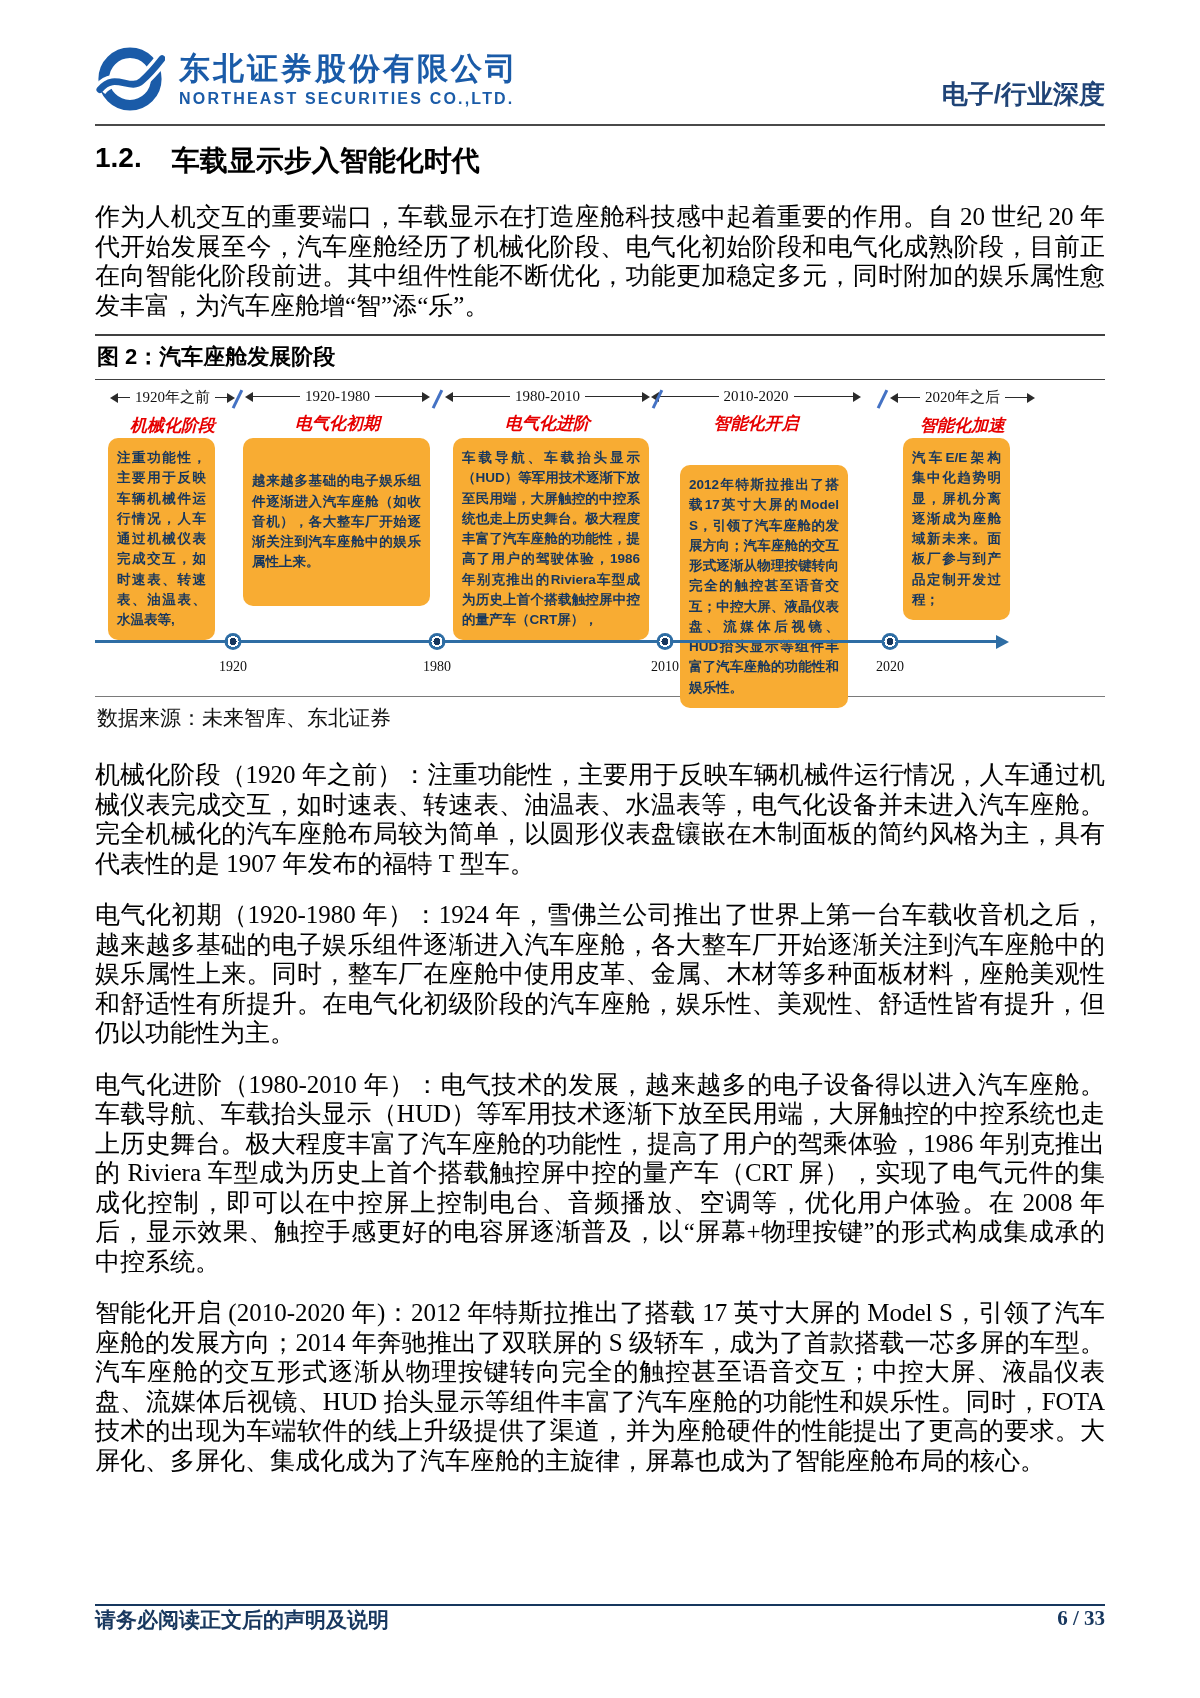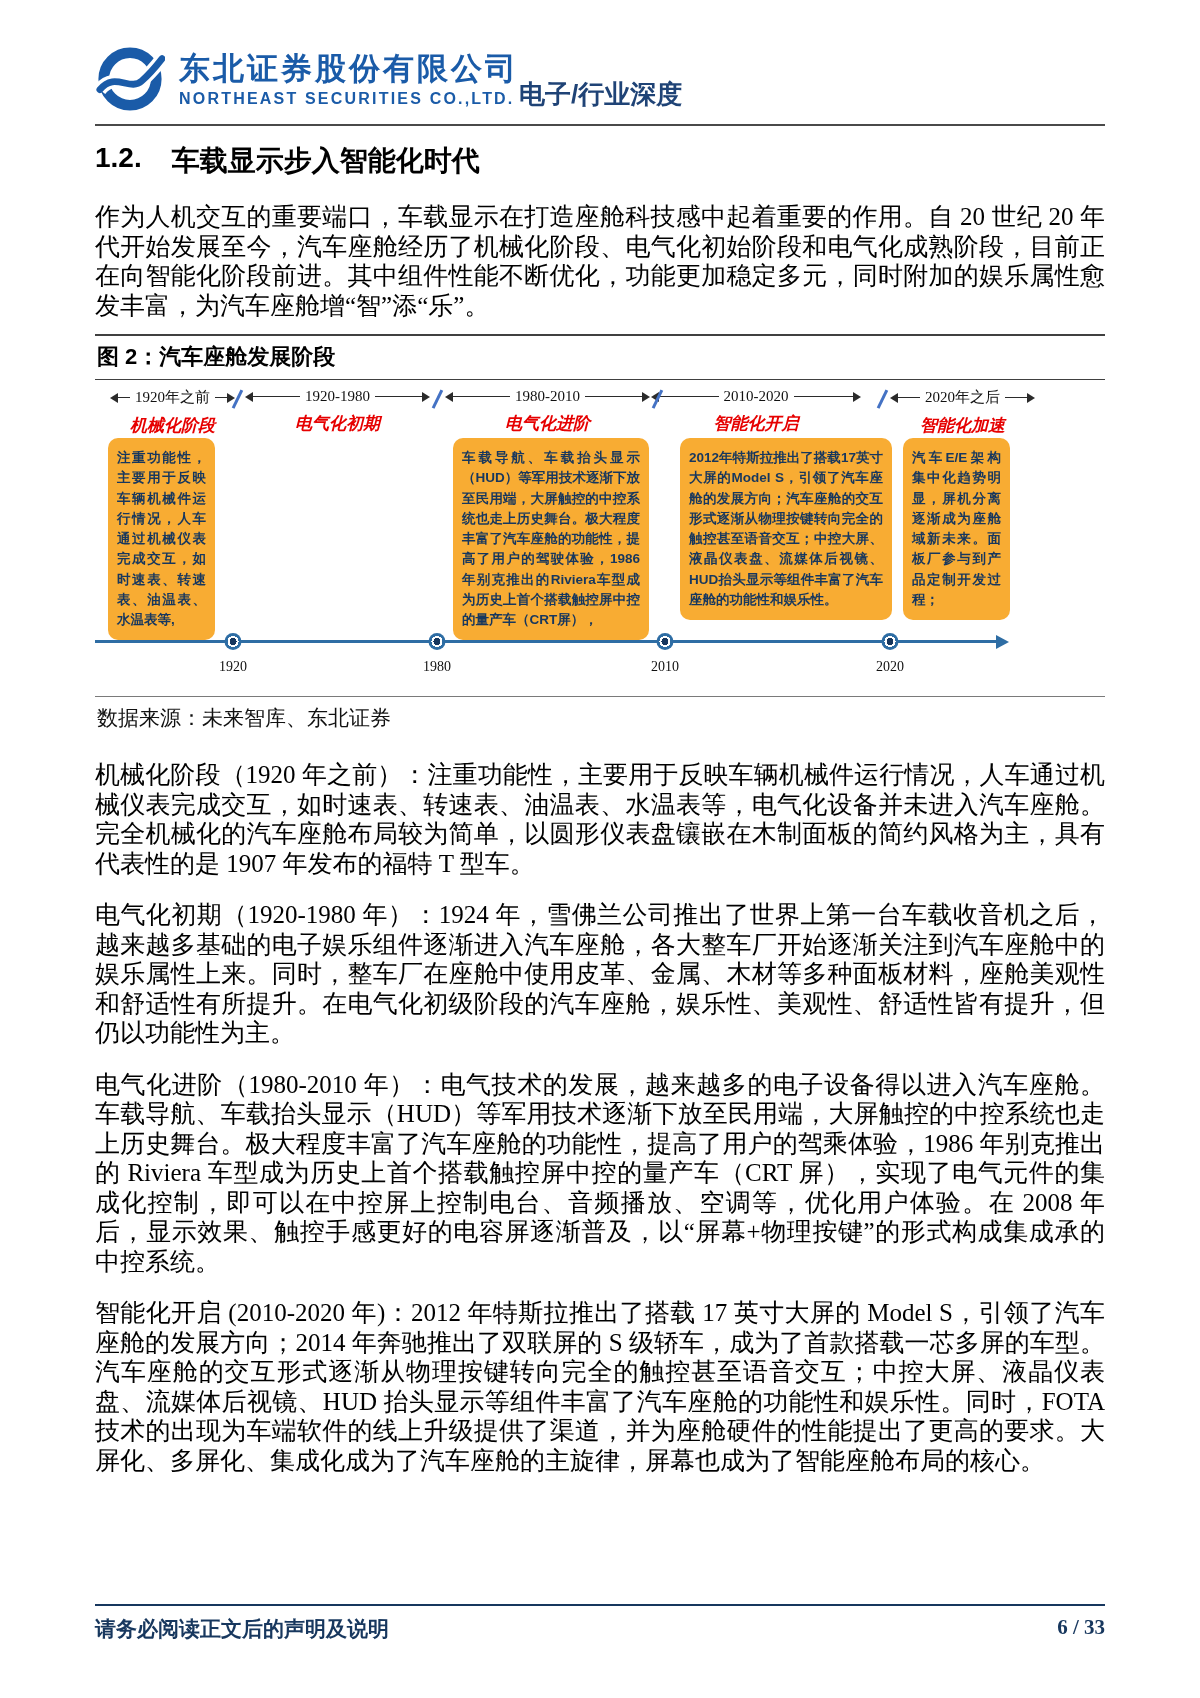--- a/index.html
+++ b/index.html
@@ -1,21 +1,21 @@
 <!DOCTYPE html>
 <html><head>
 <meta charset="utf-8">
 <style>
   html,body{margin:0;padding:0;background:#ffffff;}
   .page{position:relative;width:1200px;height:1698px;box-sizing:border-box;
         padding:44px 95px 0;background:#fff;color:#000;
         font-family:"Liberation Serif","DejaVu Serif",serif;overflow:hidden;}
 
   
-  .hdr{display:flex;align-items:flex-end;
+  .hdr{display:flex;justify-content:space-between;align-items:flex-end;
        padding-bottom:10px;border-bottom:2px solid #4a4a4a;}
   .logo-block{display:flex;align-items:center;gap:14px;}
   .logo-icon{width:70px;height:70px;flex:0 0 auto;}
   .company-cn{font-family:"Liberation Sans","DejaVu Sans",sans-serif;
               font-size:31px;font-weight:bold;color:#1A5BA8;letter-spacing:3px;line-height:1.25;}
   .company-en{font-family:"Liberation Sans","DejaVu Sans",sans-serif;
               font-size:16px;font-weight:bold;color:#1A5BA8;letter-spacing:2.2px;margin-top:2px;}
   .report-tag{font-family:"Liberation Sans","DejaVu Sans",sans-serif;
               font-size:26px;font-weight:bold;color:#1F4376;padding-bottom:2px;}
 
@@ -59,21 +59,21 @@
   .tl-arrowhead{position:absolute;left:901px;top:246.5px;width:0;height:0;
                 border-left:13px solid #2E6DA4;border-top:7px solid transparent;border-bottom:7px solid transparent;}
   .tl-marker{position:absolute;top:245px;width:17px;height:17px;border-radius:50%;
              transform:translateX(-50%);
              background:radial-gradient(circle,#17375E 0 3.5px,#ffffff 3.5px 5.5px,#2E6DA4 5.5px 8.5px);}
   .tl-year{position:absolute;top:271px;transform:translateX(-50%);font-size:14px;color:#111;}
 
   
   .footer{position:absolute;left:95px;right:95px;top:1604px;}
   .footer-rule{border-top:2.5px solid #17375E;}
-  .footer-row{display:flex;justify-content:space-between;padding-top:9px;
+  .footer-row{display:flex;justify-content:space-between;
               font-size:21px;font-weight:bold;color:#17375E;gap:24px;}
 </style>
 </head>
 <body>
 
 <div class="page">
 
   <header class="hdr">
     <div class="logo-block">
       <span class="logo-icon">
@@ -159,22 +159,23 @@
         </div>
         <div class="stage-name">智能化加速</div>
       </div>
 
       <div class="stage-divider" style="left:141px;"></div>
       <div class="stage-divider" style="left:341px;"></div>
       <div class="stage-divider" style="left:561px;"></div>
       <div class="stage-divider" style="left:786px;"></div>
 
       <div class="stage-box" style="left:13px;width:107px;">注重功能性，主要用于反映车辆机械件运行情况，人车通过机械仪表完成交互，如时速表、转速表、油温表、水温表等,</div>
+      <div class="stage-box" style="left:148px;width:187px;">越来越多基础的电子娱乐组件逐渐进入汽车座舱（如收音机），各大整车厂开始逐渐关注到汽车座舱中的娱乐属性上来。</div>
       <div class="stage-box" style="left:358px;width:196px;">车载导航、车载抬头显示（HUD）等军用技术逐渐下放至民用端，大屏触控的中控系统也走上历史舞台。极大程度丰富了汽车座舱的功能性，提高了用户的驾驶体验，1986年别克推出的Riviera车型成为历史上首个搭载触控屏中控的量产车（CRT屏），</div>
-      <div class="stage-box" style="left:585px;width:212px;">2012年特斯拉推出了搭载17英寸大屏的Model S，引领了汽车座舱的发展方向；汽车座舱的交互形式逐渐从物理按键转向完全的触控甚至语音交互；中控大屏、液晶仪表盘、流媒体后视镜、HUD抬头显示等组件丰富了汽车座舱的功能性和娱乐性。</div>
+      <div class="stage-box" style="left:585px;width:168px;margin-top:27px;">2012年特斯拉推出了搭载17英寸大屏的Model S，引领了汽车座舱的发展方向；汽车座舱的交互形式逐渐从物理按键转向完全的触控甚至语音交互；中控大屏、液晶仪表盘、流媒体后视镜、HUD抬头显示等组件丰富了汽车座舱的功能性和娱乐性。</div>
       <div class="stage-box" style="left:808px;width:107px;">汽车E/E架构集中化趋势明显，屏机分离逐渐成为座舱域新未来。面板厂参与到产品定制开发过程；</div>
 
       <div class="tl-line"></div>
       <div class="tl-arrowhead"></div>
 
       <div class="tl-marker" style="left:138px;"></div>
       <div class="tl-marker" style="left:342px;"></div>
       <div class="tl-marker" style="left:570px;"></div>
       <div class="tl-marker" style="left:795px;"></div>
 

